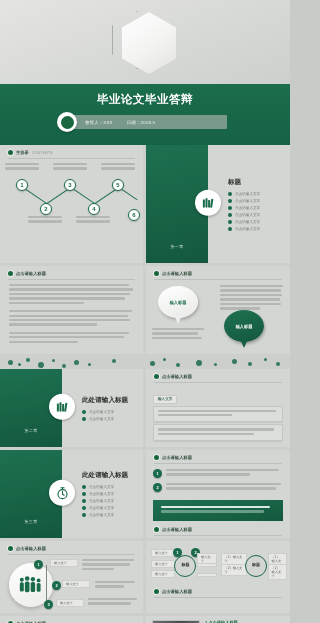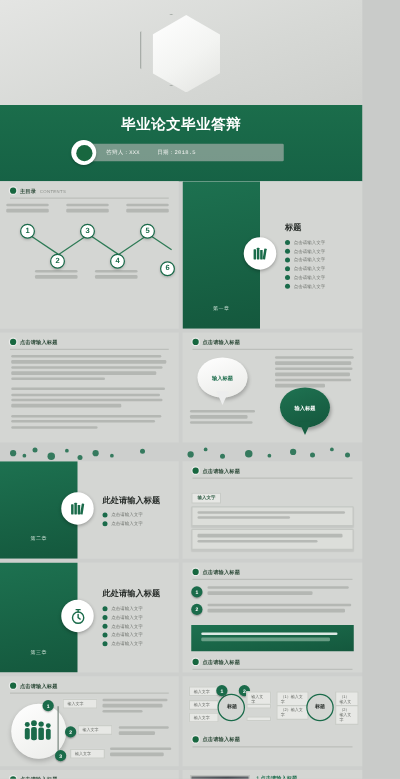--- a/index.html
+++ b/index.html
@@ -6,21 +6,21 @@
   html, body {
     width: 290px; height: 623px;
     font-family: "Liberation Sans", "DejaVu Sans", sans-serif;
     background: #c9cbc9;
     overflow: hidden;
   }
   .page { position: relative; width: 290px; height: 623px; background: #cdcfcd; }
 
   
   .cover { position: relative; width: 290px; height: 145px;
-           background: linear-gradient(160deg,#e4e5e3 0%,#d6d8d5 45%,#c7c9c6 100%); font-family: Liberation Mono, monospace; }
+           background: linear-gradient(160deg,#e4e5e3 0%,#d6d8d5 45%,#c7c9c6 100%); }
   .hexwrap { position: absolute; left: 50%; top: 8px; transform: translateX(-50%);
              width: 70px; height: 70px; }
   .hex {
     position: absolute; width: 54px; height: 62px; left: 12px; top: 4px;
     background: linear-gradient(145deg,#ffffff 0%,#f3f4f2 55%,#e2e3e0 100%);
     clip-path: polygon(50% 0%, 100% 25%, 100% 75%, 50% 100%, 0% 75%, 0% 25%);
     filter: drop-shadow(2px 3px 3px rgba(90,95,90,.35));
   }
   .hex-outline {
     position: absolute; width: 50px; height: 58px; left: 2px; top: 3px;

